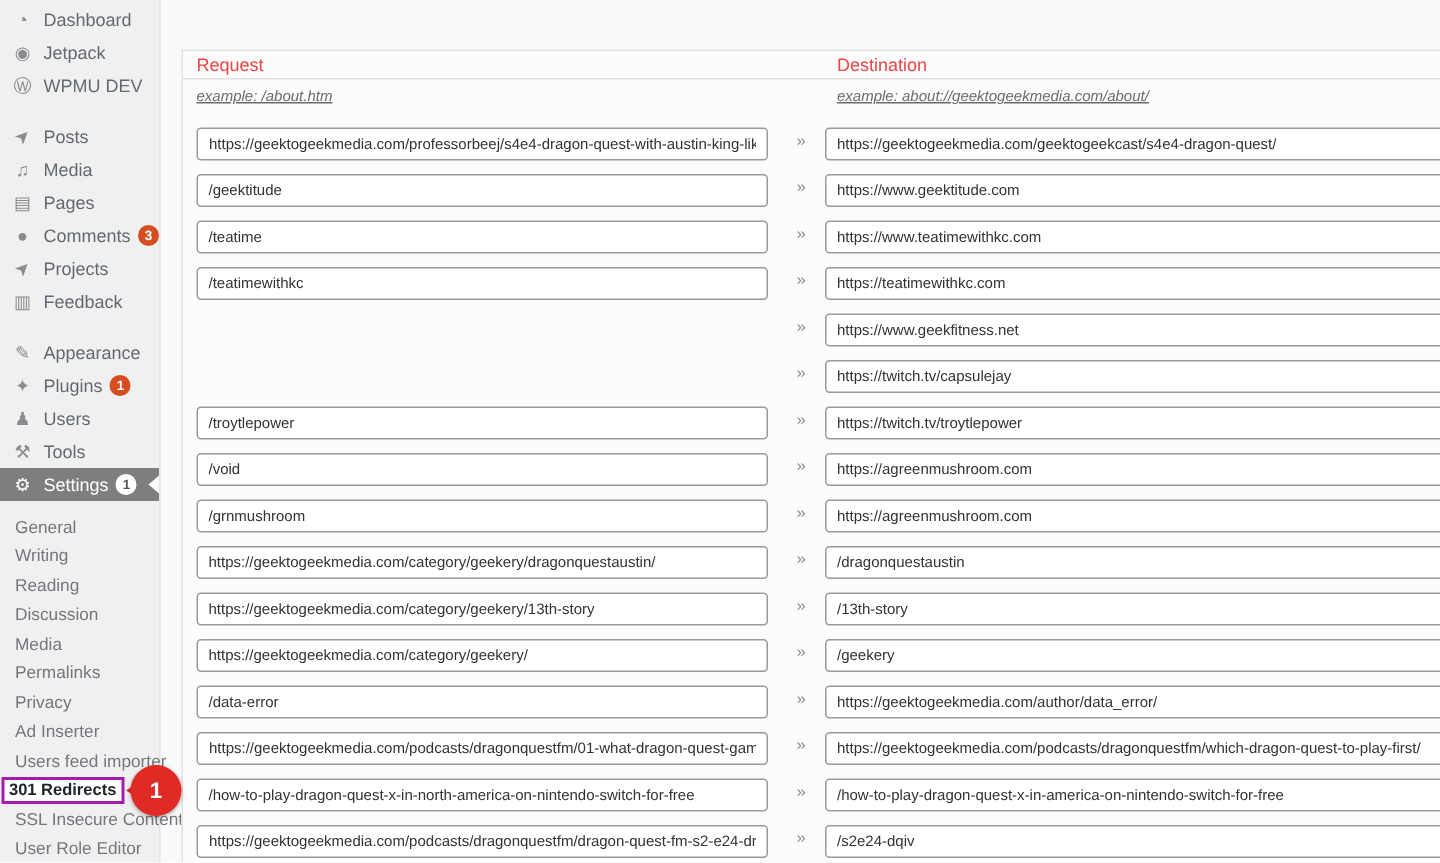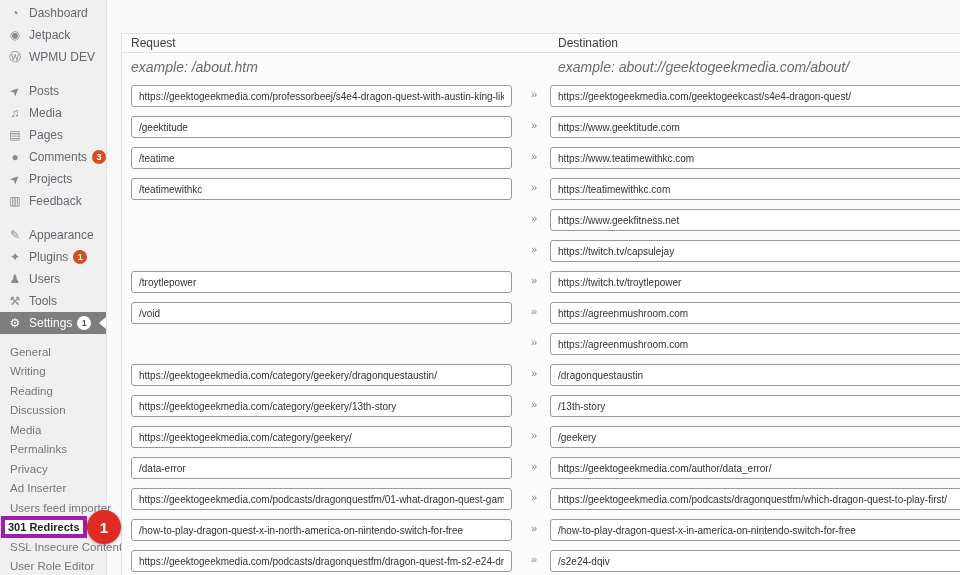--- a/index.html
+++ b/index.html
@@ -21,40 +21,40 @@
   .menu-item.pin .icon { transform:rotate(-45deg); }
   .menu-item.selected { background:#7e7e7e; }
   .menu-item.selected .label, .menu-item.selected .icon { color:#fff; }
   .menu-item.selected .badge { background:#fff; color:#555; }
   .menu-item.selected::after { content:""; position:absolute; right:0; top:50%;
       transform:translateY(-50%); border:6px solid transparent; border-right:7px solid #fafafa; }
 
   .submenu { padding:8px 0 0 10px;text-align:center; }
   .submenu-item { height:19.5px; display:flex; align-items:center; cursor:pointer; }
   .sublabel { font-size:11.5px; color:#73777c; white-space:nowrap; }
-  .submenu-item.boxed .sublabel { border:4px solid #a21caf; background:#fff; color:#1d2327;
+  .submenu-item.boxed .sublabel { border:2px solid #a21caf; background:#fff; color:#1d2327;
                                   font-weight:bold; font-size:11px; padding:1px 3px; margin-left:-9px; }
 
   
   .balloon { position:absolute; left:74px; top:510px; width:47px; height:34px; z-index:10; }
   .balloon .bubble { position:absolute; right:0; top:0; width:34px; height:34px; border-radius:50%;
       background:#df2a25; color:#fff; font-size:15px; font-weight:bold;
       display:flex; align-items:center; justify-content:center; box-shadow:0 1px 3px rgba(0,0,0,.35); }
   .balloon .tip { position:absolute; left:0; top:7px; width:0; height:0;
       border:10px solid transparent; border-right:16px solid #df2a25; }
 
   
   .page-title { position:absolute; left:121px; top:3px; font-size:15px; font-weight:bold; color:#1d2327; }
   .redirects-table { position:absolute; left:121px; top:33px; width:839px;
       border-top:1px solid #e2e2e2; border-left:1px solid #e2e2e2; background:#fcfcfc; }
   .table-header { position:relative; height:19px; border-bottom:1px solid #e2e2e2; }
-  .col-label { position:absolute; top:2px; font-size:12px; color:#404040; }
+  .col-label { position:absolute; top:2px; font-size:12px; color:#ef4444; }
   .col-label.req { left:9px; } .col-label.dest { left:436px;text-align:center; }
   .example-row { position:relative; height:23px; }
-  .example { position:absolute; top:6px; font-size:14px; font-style:italic; color:#6b6b6b; }
+  .example { position:absolute; top:6px; font-size:10px; font-style:italic; color:#6b6b6b;text-decoration:underline; }
   .example.req { left:9px; } .example.dest { left:436px; }
   .rows { padding-top:9px; }
   .redirect-row { position:relative; height:22px; margin-bottom:9px; }
   .redirect-row input { position:absolute; top:0; height:22px; border:1px solid #9a9a9a;
       border-radius:3px; background:#fff; font-family:"Liberation Sans", sans-serif;
       font-size:10px; color:#333; padding:0 7px; outline:none; }
   .redirect-row input.req { left:9px; width:381px; }
   .redirect-row input.dest { left:428px; width:436px; }
   .redirect-row .sep { position:absolute; left:400px; top:3px; width:24px; text-align:center;
       font-size:11px; color:#888; }
@@ -224,20 +224,21 @@
           <input class="req" type="text" value="/troytlepower" style="">
           <span class="sep">»</span>
           <input class="dest" type="text" value="https://twitch.tv/troytlepower" style="">
         </div>
         <div class="redirect-row">
           <input class="req" type="text" value="/void" style="">
           <span class="sep">»</span>
           <input class="dest" type="text" value="https://agreenmushroom.com" style="">
         </div>
         <div class="redirect-row">
+          <input class="req" type="text" value="/grnmushroom" style="">
           <span class="sep">»</span>
           <input class="dest" type="text" value="https://agreenmushroom.com" style="">
         </div>
         <div class="redirect-row">
           <input class="req" type="text" value="https://geektogeekmedia.com/category/geekery/dragonquestaustin/" style="">
           <span class="sep">»</span>
           <input class="dest" type="text" value="/dragonquestaustin" style="">
         </div>
         <div class="redirect-row">
           <input class="req" type="text" value="https://geektogeekmedia.com/category/geekery/13th-story" style="">

